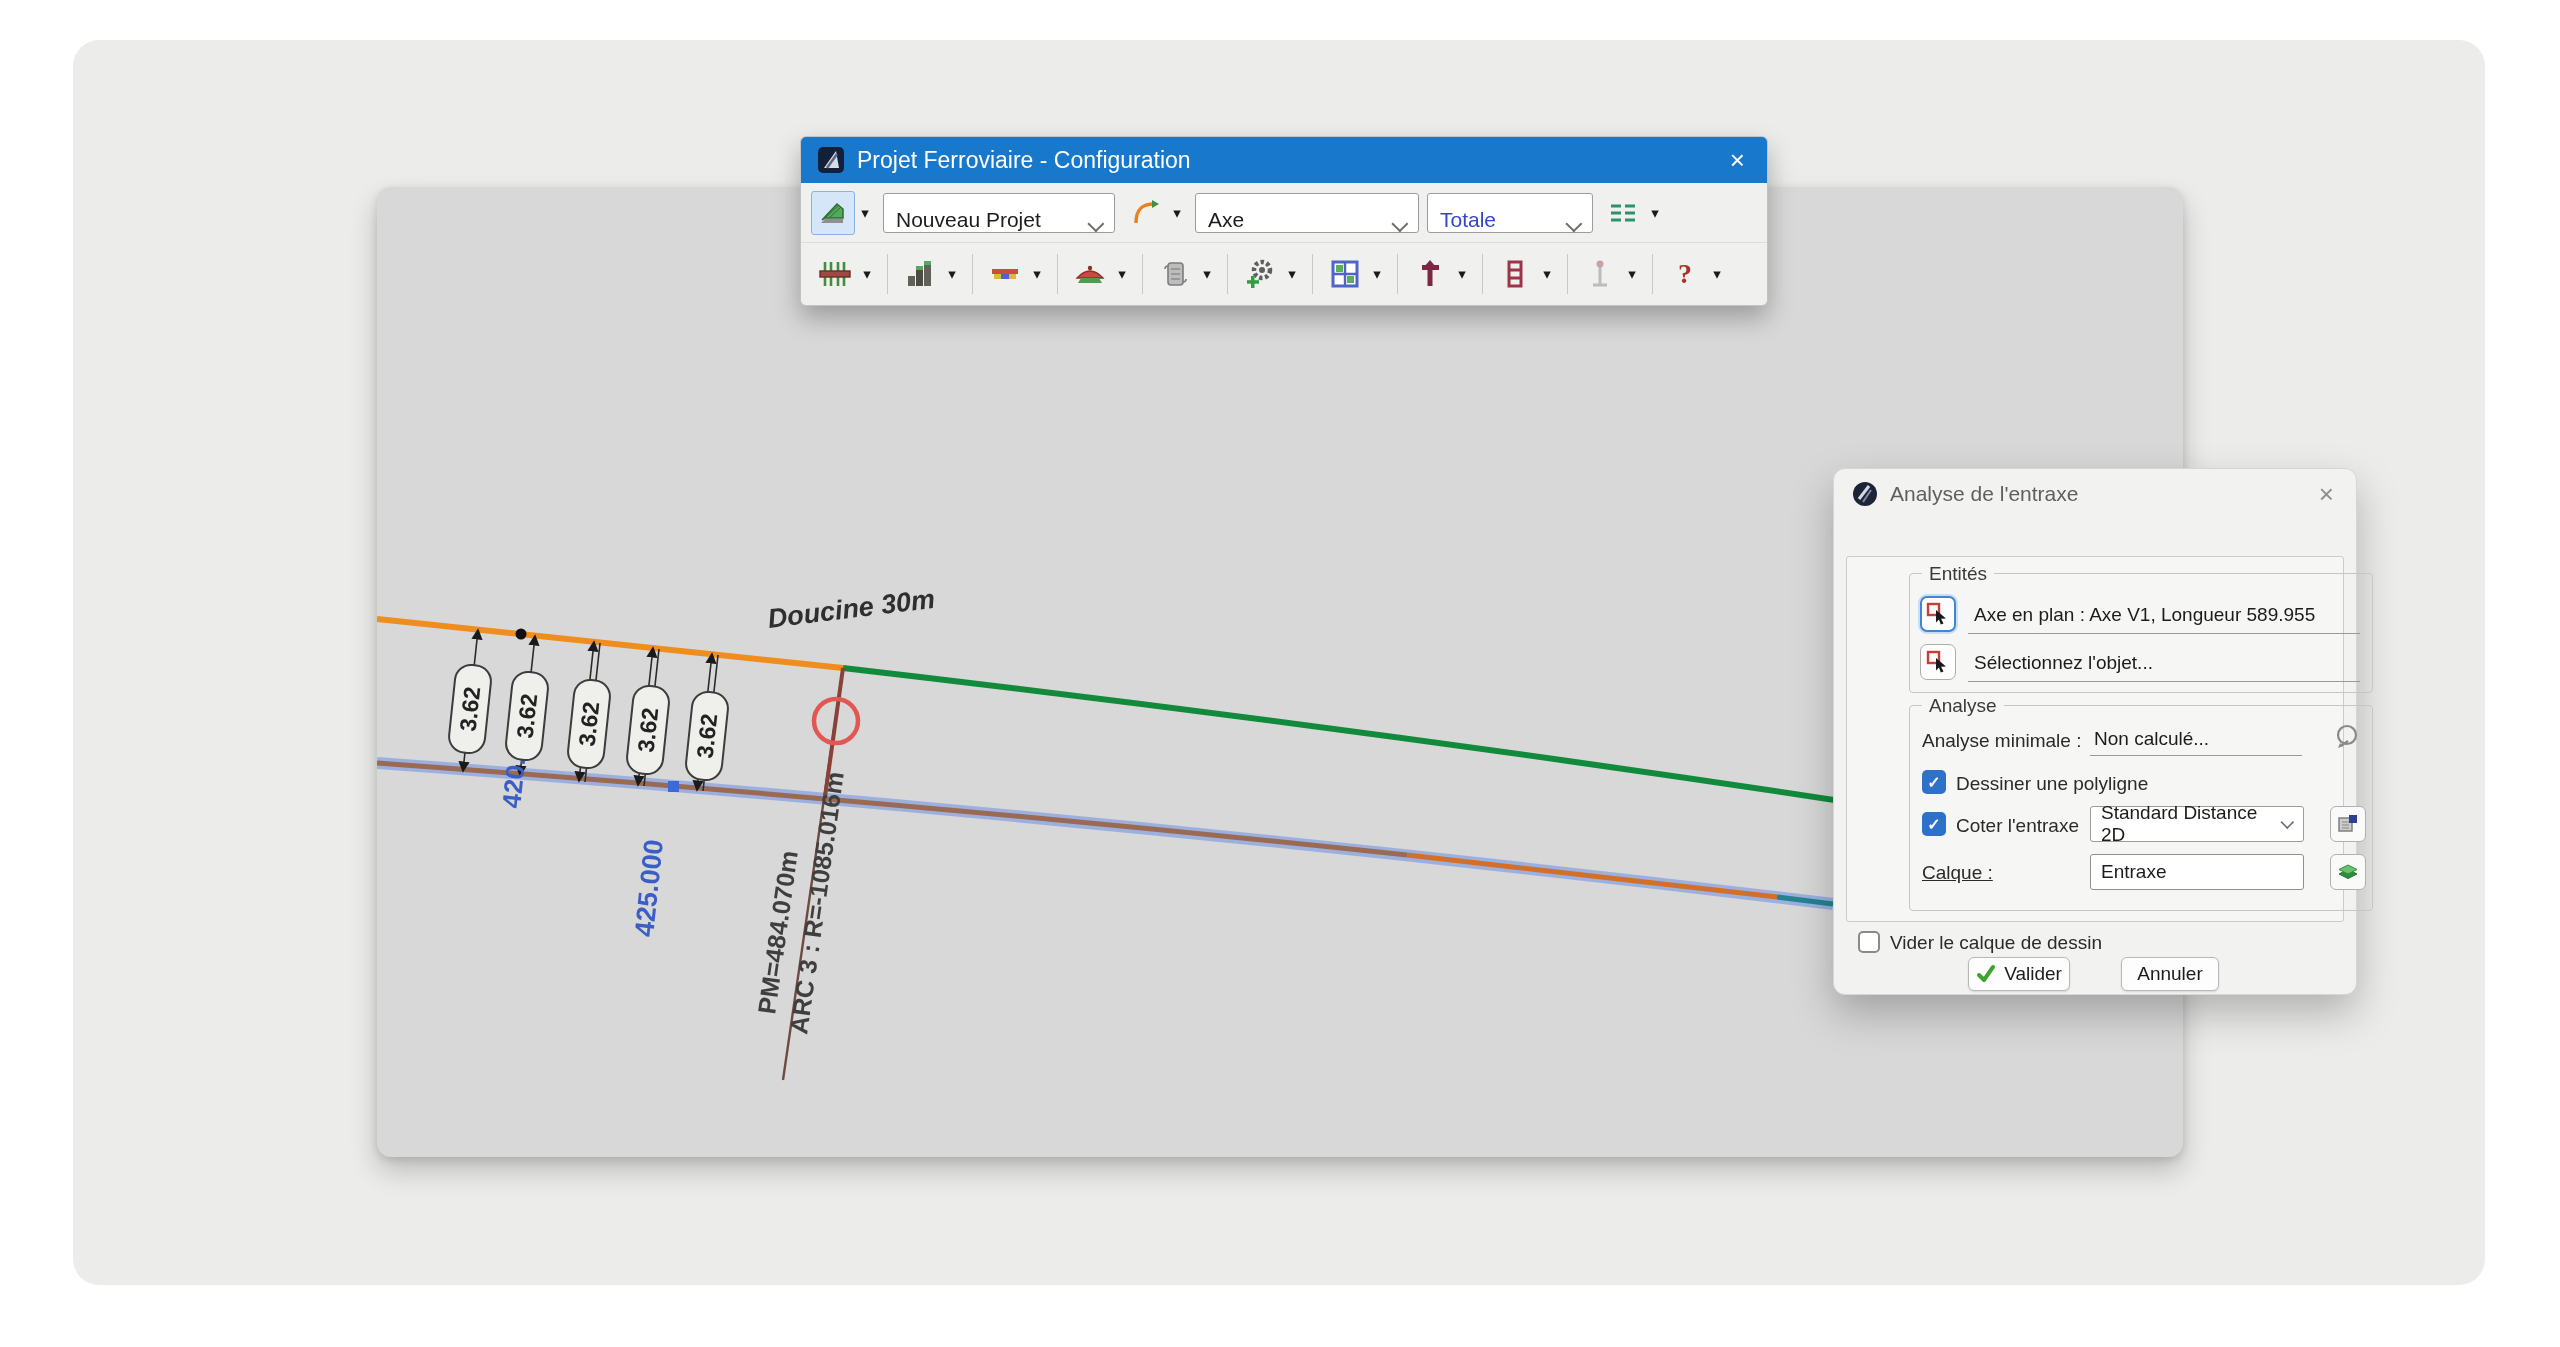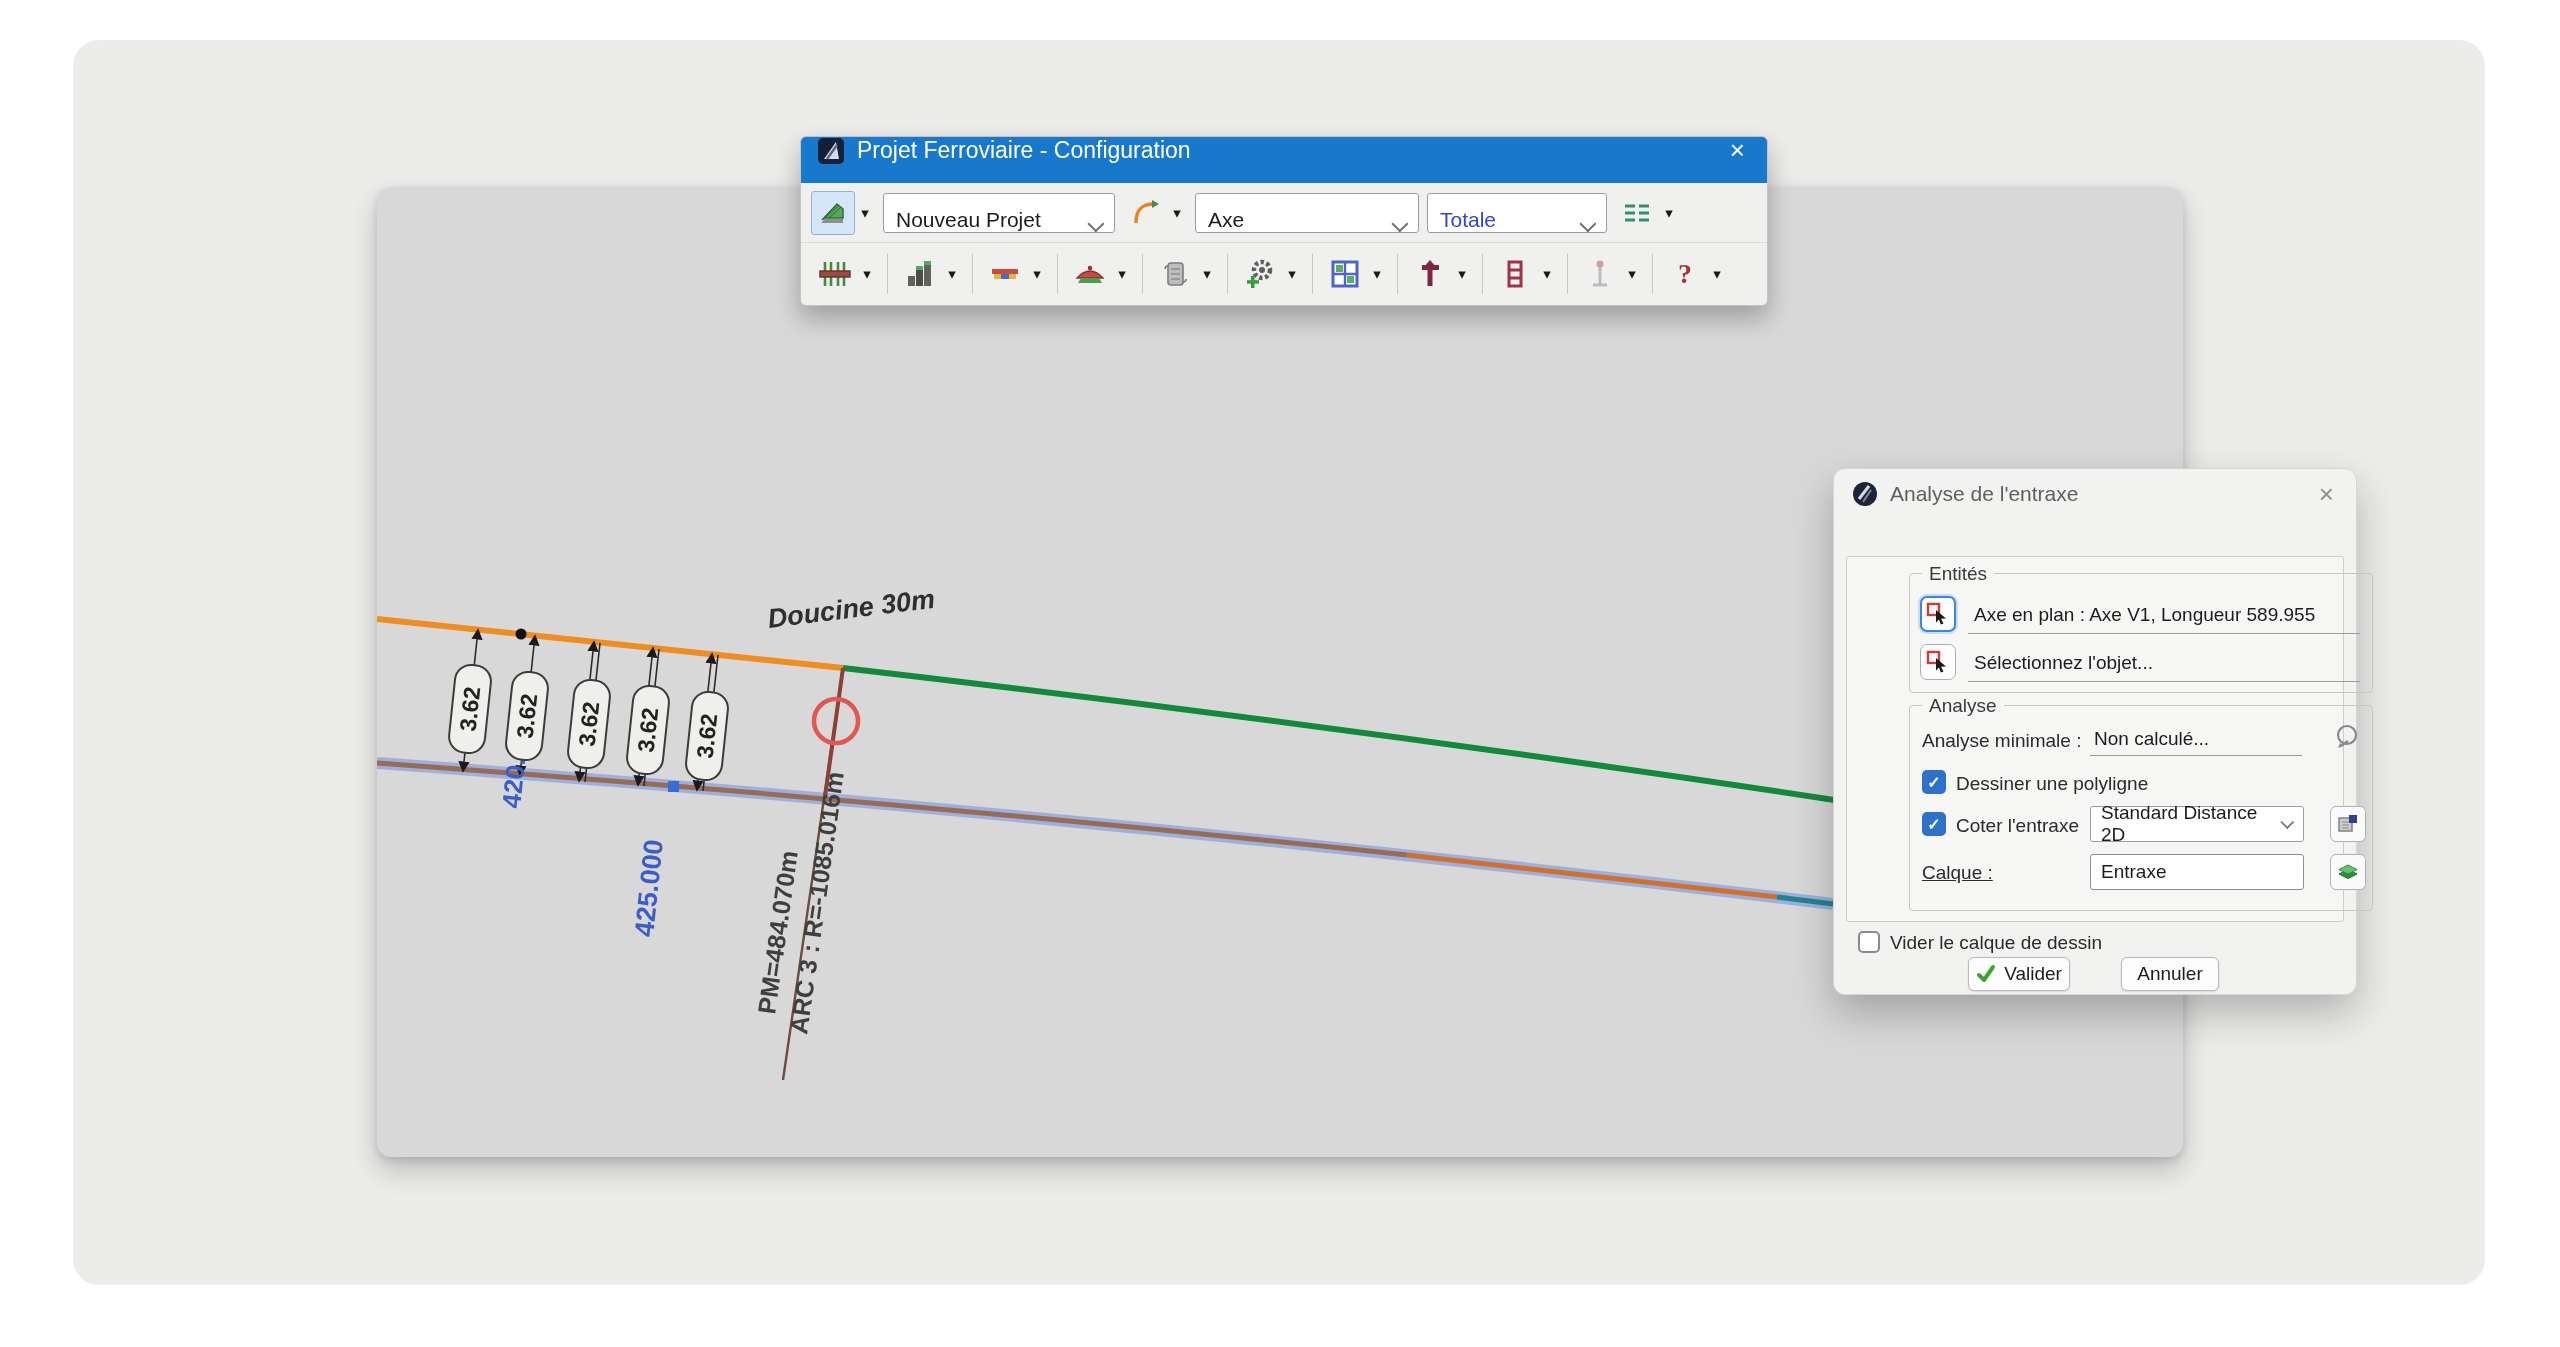--- a/index.html
+++ b/index.html
@@ -14,21 +14,21 @@
   .cad-canvas { position:absolute; left:377px; top:187px; width:1806px; height:970px;
     background:#d8d8d8; border-radius:14px; overflow:hidden;
     box-shadow:0 14px 28px rgba(0,0,0,.20), 0 3px 8px rgba(0,0,0,.12); }
   .cad-canvas svg { display:block; }
 
   
   .tb-win { position:absolute; left:800px; top:136px; width:968px;
     background:#f0f0ef; border-radius:6px; box-shadow:0 12px 26px rgba(0,0,0,.28);
     border:1px solid #c3c3c3; }
   .tb-title { height:46px; background:#1878cc; border-radius:5px 5px 0 0;
-    display:flex; align-items:flex-start; padding:0 16px; }
+    display:flex; align-items:center; padding:0 16px; }
   .tb-title .t { color:#ffffff; font-size:23px; margin-left:12px; flex:1; }
   .tb-close { color:#ffffff; font-size:26px; line-height:1; padding:0 6px; cursor:default; }
   .tb-row1 { height:60px; display:flex; align-items:center; padding:0 10px; border-bottom:1px solid #dcdcdb; }
   .tb-row2 { height:62px; display:flex; align-items:center; padding:0 12px; }
   .combo { height:40px; background:#ffffff; border:1px solid #9c9c9c; border-radius:3px;
     display:flex; align-items:flex-end; justify-content:space-between; padding:0 10px 0 12px; font-size:21px; color:#1c1c1c; }
   .combo.blue-text { color:#3345cc; }
   .chev { width:12px; height:12px; border-left:2px solid #6e6e6e; border-bottom:2px solid #6e6e6e;
     transform:rotate(-45deg) translateY(-3px); }
   .tbi { width:44px; height:44px; display:flex; align-items:center; justify-content:center; }
@@ -181,21 +181,21 @@
           <path d="M24 4 L31 8 L24 12 Z" fill="#3f8f3f"></path>
         </svg>
       </span>
       <span class="dropcaret">▾</span>
       <span class="gap8"></span>
       <div class="combo" style="width:224px">
         <span>Axe</span>
         <span class="chev"></span>
       </div>
       <span class="gap8"></span>
-      <div class="combo blue-text" style="width:180px">
+      <div class="combo blue-text" style="width:166px">
         <span>Totale</span>
         <span class="chev"></span>
       </div>
       <span class="gap8"></span>
       <span class="tbi">
         <svg width="34" height="34" viewBox="0 0 34 34">
           <g stroke="#2f8f6f" stroke-width="3.2">
             <path d="M5 10 H15 M19 10 H29"></path>
             <path d="M5 17 H15 M19 17 H29"></path>
             <path d="M5 24 H15 M19 24 H29"></path>

